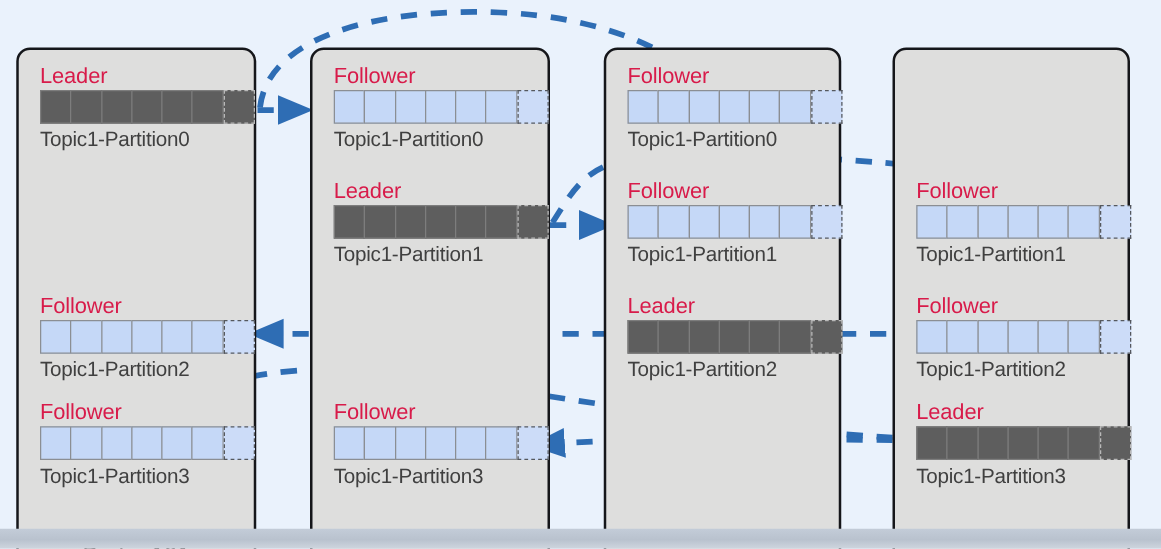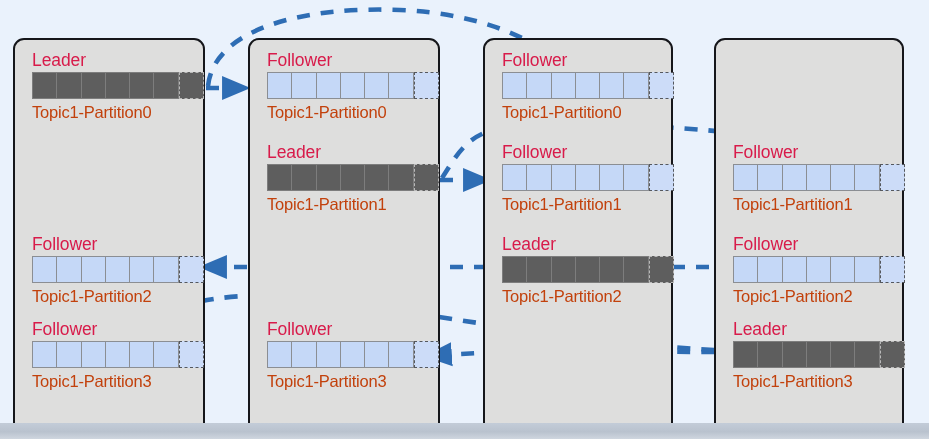--- a/index.html
+++ b/index.html
@@ -75,21 +75,21 @@
   .bar.leader .cell.ghost {
     background: #5e5e5e;
     border-color: #b9b9b9;
   }
   .bar.follower .cell.ghost {
     background: #ccdcf8;
     border-color: #55585d;
   }
   .ptitle {
     font-size: 16.5px;
-    color: #c2410c;
+    color: #404040;
     line-height: 20px;
     margin-top: 3px;
     white-space: nowrap;
     letter-spacing: -0.2px;
   }
   .broker-label {
     position: absolute;
     left: 0;
     right: 0;
     bottom: 9px;

